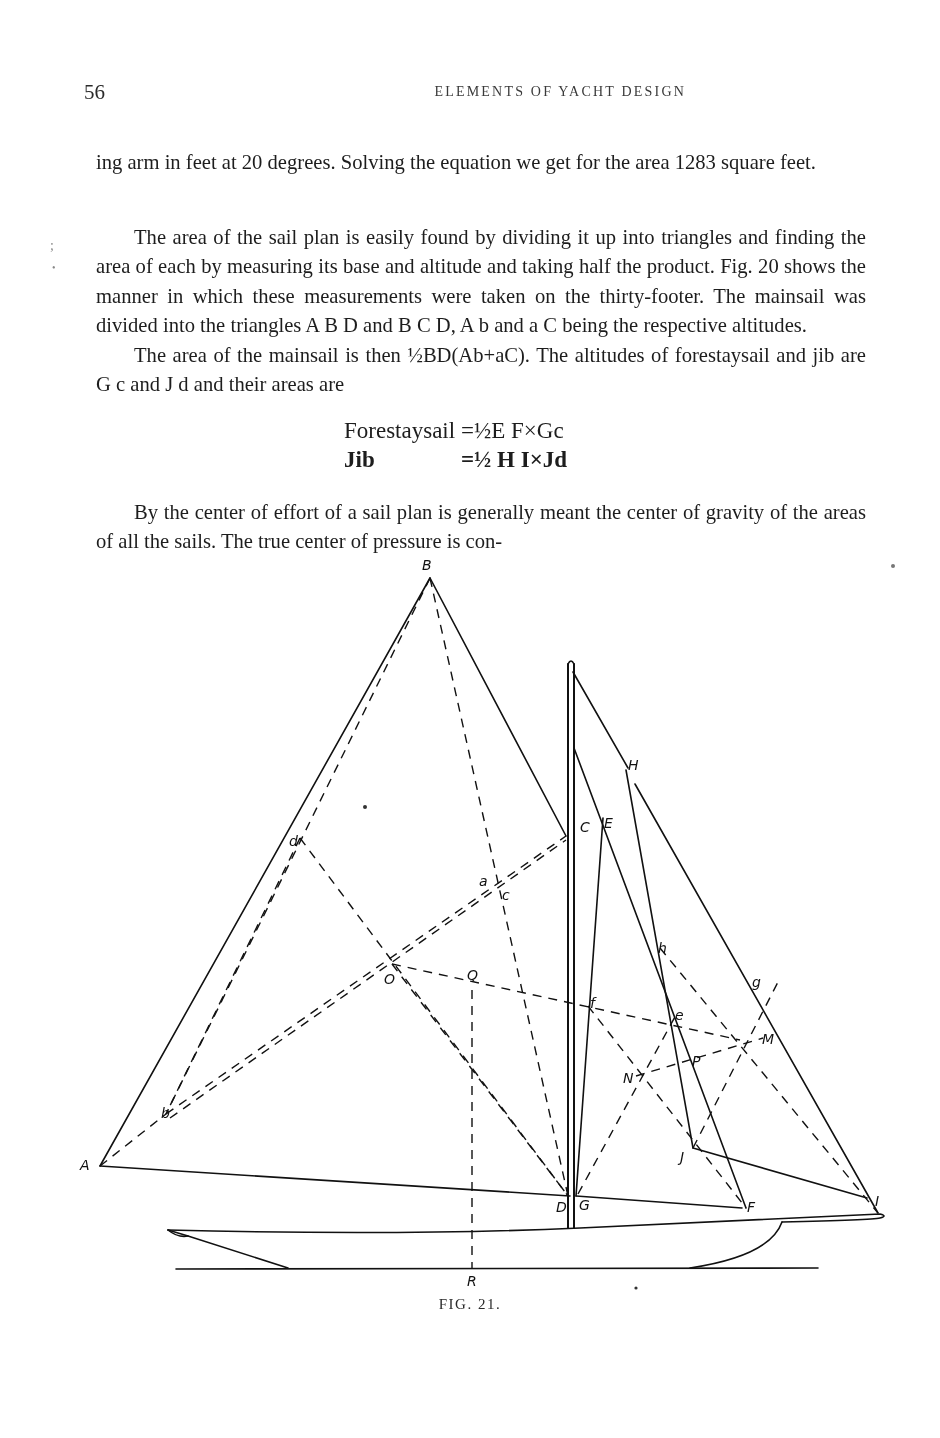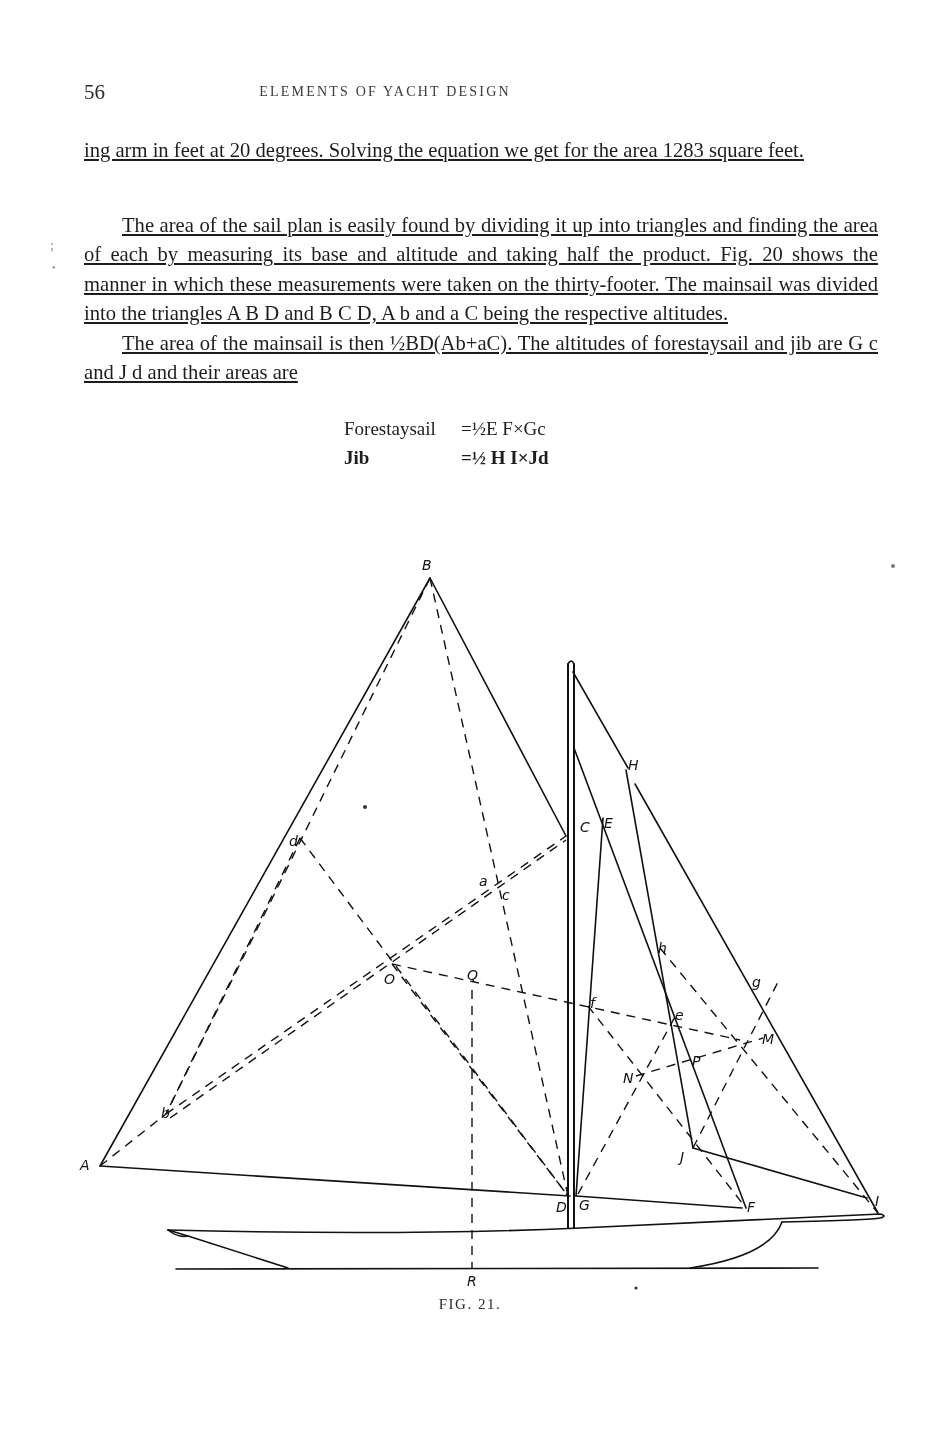--- a/index.html
+++ b/index.html
@@ -1,29 +1,29 @@
 <!DOCTYPE html>
 <html><head>
 <meta charset="utf-8">
 <style>
   html, body { margin: 0; padding: 0; background: #ffffff; }
   body { width: 940px; height: 1438px; position: relative; overflow: hidden; }
   .page { position: absolute; left: 0; top: 0; width: 748px; height: 1438px; background: #ffffff; color: #1e1e1e; font-family: "Liberation Serif", "DejaVu Serif", serif; }
   .running-head { position: absolute; top: 80px; left: 84px; right: 62px; height: 24px; }
   .page-number { position: absolute; left: 0; top: 0; font-size: 21px; color: #2a2a2a; }
-  .running-title { position: absolute; left: 0; right: 0; top: 4px; text-align: center; font-size: 14px; letter-spacing: 2.2px; color: #3a3a3a; }
+  .running-title { position: absolute; left: 0; right: 0; top: 4px; text-align: right; font-size: 14px; letter-spacing: 2.2px; color: #3a3a3a; }
   .body-text { position: absolute; left: 84px; width: 794px; font-size: 20.6px; line-height: 29.4px; text-align: justify; color: #1d1d1d; }
-  .body-text p { margin: 0; text-decoration: underline; }
+  .body-text p { margin: 12px; }
   .p1 { top: 136px; }
   .p2 { top: 211px; }
   .p3 { top: 329px; }
   .p4 { top: 486px; }
   .indent { text-indent: 38px; }
   .last-line { text-align-last: left; }
-  .formula { position: absolute; left: 344px; font-size: 19px; color: #1d1d1d; }
+  .formula { position: absolute; left: 344px; font-size: 23px; color: #1d1d1d; }
   .formula .lhs { display: inline-block; width: 117px; }
   .f1 { top: 418px; }
   .f2 { top: 447px; font-weight: bold; }
   .margin-mark { position: absolute; color: #888; font-size: 14px; }
   .figure { position: absolute; left: 0; top: 540px; width: 940px; height: 760px; }
   .figure svg { position: absolute; left: 0; top: 0; }
   .lbl { font-family: "DejaVu Sans", sans-serif; font-style: italic; font-size: 14px; fill: #111; }
   .caption { position: absolute; top: 1296px; left: 0; width: 940px; text-align: center; font-size: 15px; letter-spacing: 1.5px; color: #2a2a2a; font-family: "Liberation Serif", serif; }
 </style>
 </head>
@@ -45,20 +45,23 @@
   <div class="body-text p2">
     <p class="indent last-line">The area of the sail plan is easily found by dividing it up into triangles and finding the area of each by measuring its base and altitude and taking half the product.  Fig. 20 shows the manner in which these measurements were taken on the thirty-footer.  The mainsail was divided into the triangles A B D and B C D, A b and a C being the respective altitudes.</p>
   </div>
   <div class="body-text p3">
     <p class="indent last-line">The area of the mainsail is then ½BD(Ab+aC).  The altitudes of forestaysail and jib are G c and J d and their areas are</p>
   </div>
 
   <div class="formula f1"><span class="lhs">Forestaysail</span><span>=½E F×Gc</span></div>
   <div class="formula f2"><span class="lhs">Jib</span><span>=½ H I×Jd</span></div>
 
+  <div class="body-text p4">
+    <p class="indent last-line">By the center of effort of a sail plan is generally meant the center of gravity of the areas of all the sails.  The true center of pressure is con-</p>
+  </div>
 
   <div class="figure">
     <svg width="940" height="760" viewBox="0 540 940 760" xmlns="http://www.w3.org/2000/svg">
       <g stroke="#111" stroke-width="1.6" fill="none" stroke-linecap="round">
 
         <line x1="100" y1="1166" x2="430" y2="578"></line>
         <line x1="430" y1="578" x2="566" y2="836"></line>
         <line x1="100" y1="1166" x2="570" y2="1196"></line>
 
         <line x1="568" y1="664" x2="568" y2="1228" stroke-width="2"></line>

